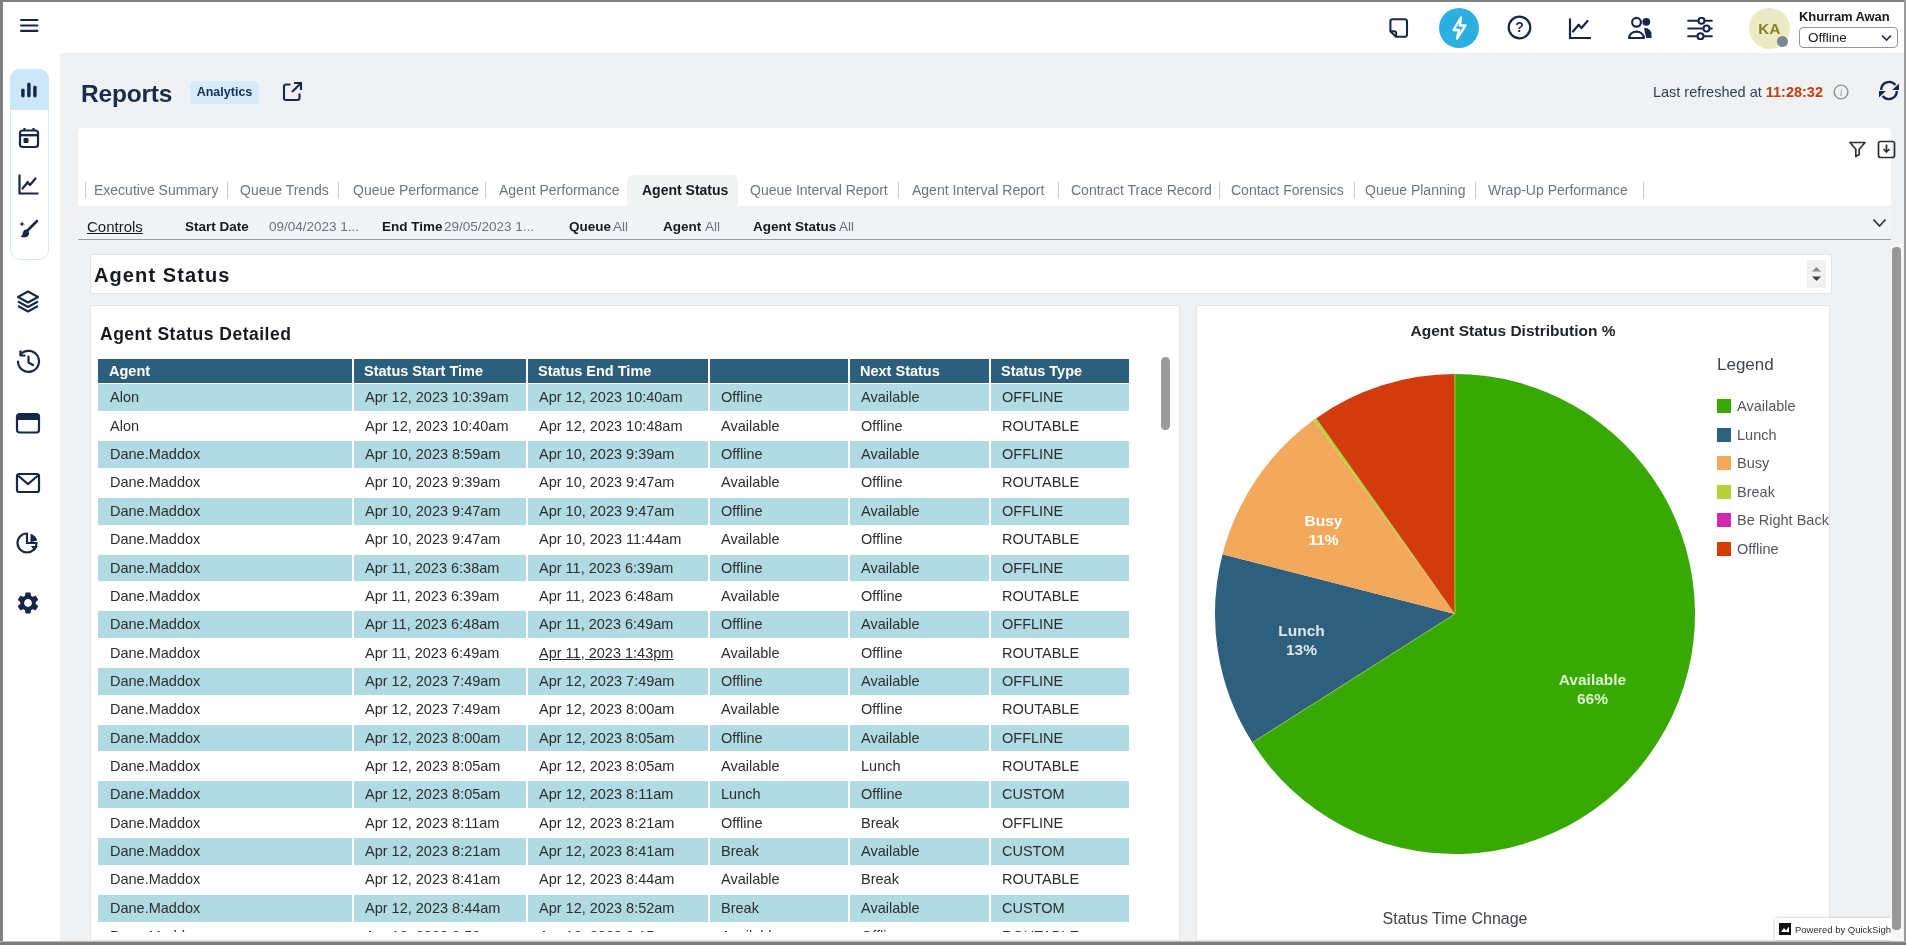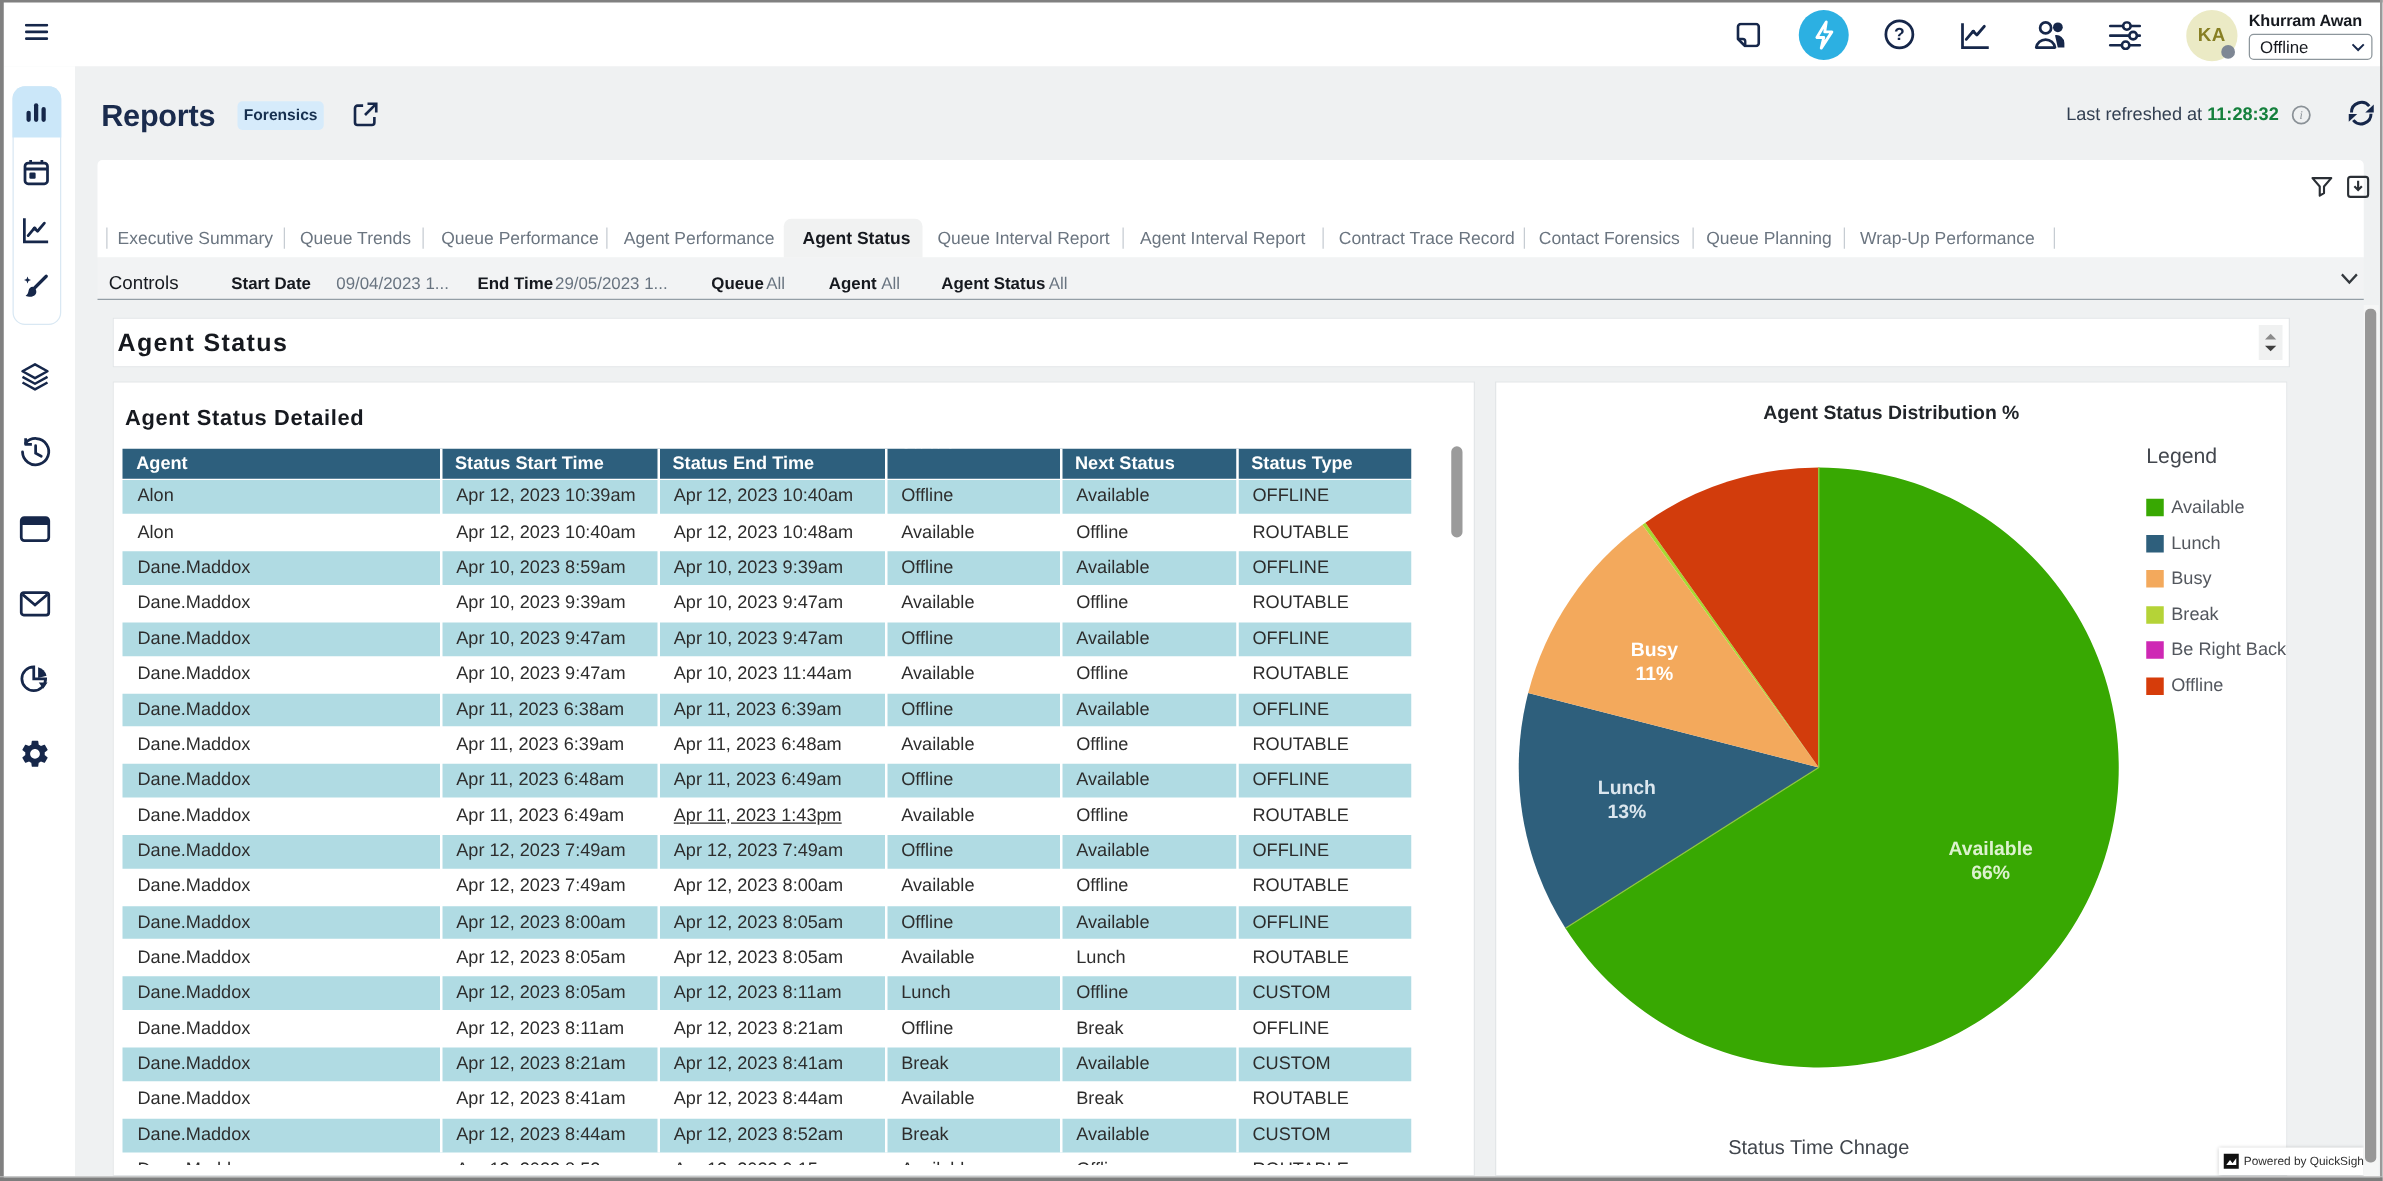--- a/index.html
+++ b/index.html
@@ -116,27 +116,27 @@
  <svg class="abs" style="left:15px;top:530px;" width="26" height="26" viewBox="0 0 26 26">
    <path d="M12,3.5 a9.5,9.5 0 1 0 9.5,9.5 h-9.5 z" fill="none" stroke="#16274a" stroke-width="2.2"></path>
    <path d="M15.5,3.8 a9.5,9.5 0 0 1 6.7,6.7 l-6.7,1.8 z" fill="#16274a"></path>
    <path d="M16,16 h7 l-3.5,5 z" fill="#16274a"></path>
  </svg>
  <svg class="abs" style="left:15px;top:590px;" width="26" height="26" viewBox="0 0 24 24">
    <path d="M19.14,12.94c.04-.3.06-.61.06-.94s-.02-.64-.07-.94l2.03-1.58c.18-.14.23-.41.12-.61l-1.92-3.32c-.12-.22-.37-.29-.59-.22l-2.39.96c-.5-.38-1.03-.7-1.62-.94L14.4,2.81c-.04-.24-.24-.41-.48-.41h-3.84c-.24,0-.43.17-.47.41L9.25,5.35C8.66,5.59,8.12,5.92,7.63,6.29L5.24,5.33c-.22-.08-.47,0-.59.22L2.74,8.87C2.62,9.08,2.66,9.34,2.86,9.48l2.03,1.58C4.84,11.36,4.8,11.69,4.8,12s.02.64.07.94l-2.03,1.58c-.18.14-.23.41-.12.61l1.92,3.32c.12.22.37.29.59.22l2.39-.96c.5.38,1.03.7,1.62.94l.36,2.54c.05.24.24.41.48.41h3.84c.24,0,.44-.17.47-.41l.36-2.54c.59-.24,1.13-.56,1.62-.94l2.39.96c.22.08.47,0,.59-.22l1.92-3.32c.12-.22.07-.47-.12-.61L19.14,12.94z M12,15.6c-1.98,0-3.6-1.62-3.6-3.6s1.62-3.6,3.6-3.6s3.6,1.62,3.6,3.6S13.98,15.6,12,15.6z" fill="#16274a"></path>
  </svg>
 
  <div class="abs" style="left:81px;top:80px;font-size:24.5px;font-weight:bold;color:#1a2b4d;letter-spacing:-0.2px;">Reports</div>
- <div class="abs" style="left:190px;top:81px;width:69px;height:23px;background:#d6ebfb;border-radius:4px;text-align:center;line-height:23px;font-size:12.5px;font-weight:bold;color:#173050;">Forensics</div>
+ <div class="abs" style="left:190px;top:81px;width:69px;height:23px;background:#d6ebfb;border-radius:4px;text-align:center;line-height:23px;font-size:12.5px;font-weight:bold;color:#173050;">Analytics</div>
  <svg class="abs" style="left:281px;top:81px;" width="22" height="22" viewBox="0 0 22 22">
    <path d="M9.5,3.5 H5 a2,2 0 0 0 -2,2 V17 a2,2 0 0 0 2,2 H16.5 a2,2 0 0 0 2,-2 V12.5" fill="none" stroke="#16274a" stroke-width="2.1"></path>
    <path d="M13,2 h7 v7" fill="none" stroke="#16274a" stroke-width="2.1"></path>
    <path d="M19.5,2.5 L11,11" fill="none" stroke="#16274a" stroke-width="2.1"></path>
  </svg>
- <div class="abs" style="left:1470px;top:84px;width:353px;text-align:right;font-size:14.5px;color:#323f52;">Last refreshed at <b style="color:#15803d">11:28:32</b></div>
+ <div class="abs" style="left:1470px;top:84px;width:353px;text-align:right;font-size:14.5px;color:#323f52;">Last refreshed at <b style="color:#c2410c">11:28:32</b></div>
  <svg class="abs" style="left:1833px;top:84px;" width="16" height="16" viewBox="0 0 16 16">
    <circle cx="8" cy="8" r="6.9" fill="none" stroke="#8a9197" stroke-width="1.4"></circle>
    <text x="8" y="11.6" font-size="9.5" font-style="italic" font-family="Liberation Serif" fill="#8a9197" text-anchor="middle">i</text>
  </svg>
  <svg class="abs" style="left:1878px;top:79px;" width="22" height="23" viewBox="0 0 22 23">
    <path d="M3.2,11 A 8,8 0 0 1 17.4,5.9" fill="none" stroke="#16274a" stroke-width="2.4"></path>
    <path d="M18.8,12 A 8,8 0 0 1 4.6,17.1" fill="none" stroke="#16274a" stroke-width="2.4"></path>
    <path d="M21,4.6 V10.9 H14.2 z" fill="#16274a"></path>
    <path d="M1,18.4 V12.1 H7.8 z" fill="#16274a"></path>
  </svg>
@@ -166,21 +166,21 @@
  <div class="tsep" style="left:338px;"></div>
  <div class="tsep" style="left:485px;"></div>
  <div class="tsep" style="left:898px;"></div>
  <div class="tsep" style="left:1058px;"></div>
  <div class="tsep" style="left:1219px;"></div>
  <div class="tsep" style="left:1354px;"></div>
  <div class="tsep" style="left:1475px;"></div>
  <div class="tsep" style="left:1643px;"></div>
 
  <div class="abs" style="left:78px;top:206px;width:1813px;height:34px;background:#f2f3f4;border-bottom:1px solid #949ea6;"></div>
- <div class="cl" style="left:87px;font-weight:normal;font-size:15px;top:218px;">Controls</div>
+ <div class="cl" style="left:87px;font-weight:normal;font-size:15px;top:218px;text-decoration:underline;">Controls</div>
  <div class="cl" style="left:185px;">Start Date</div>
  <div class="cv" style="left:253px;margin-left:16px;">09/04/2023 1...</div>
  <div class="cl" style="left:382px;">End Time</div>
  <div class="cv" style="left:444px;">29/05/2023 1...</div>
  <div class="cl" style="left:569px;">Queue</div>
  <div class="cv" style="left:613px;">All</div>
  <div class="cl" style="left:663px;">Agent</div>
  <div class="cv" style="left:705px;">All</div>
  <div class="cl" style="left:753px;">Agent Status</div>
  <div class="cv" style="left:839px;">All</div>

